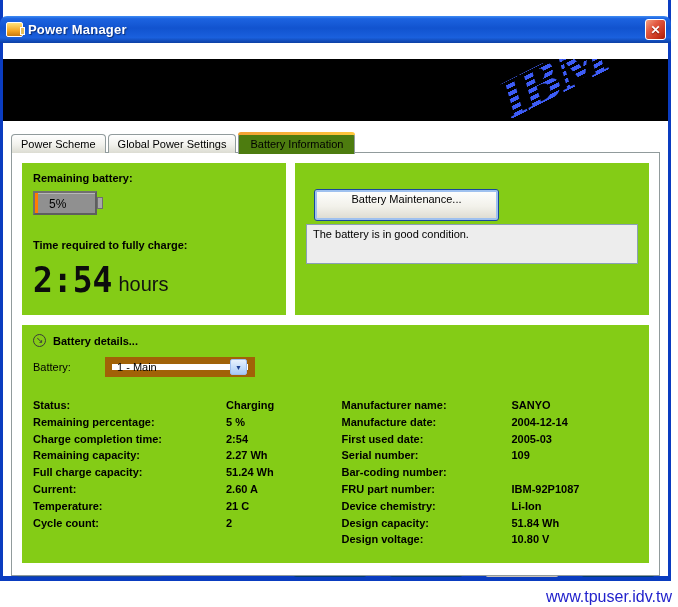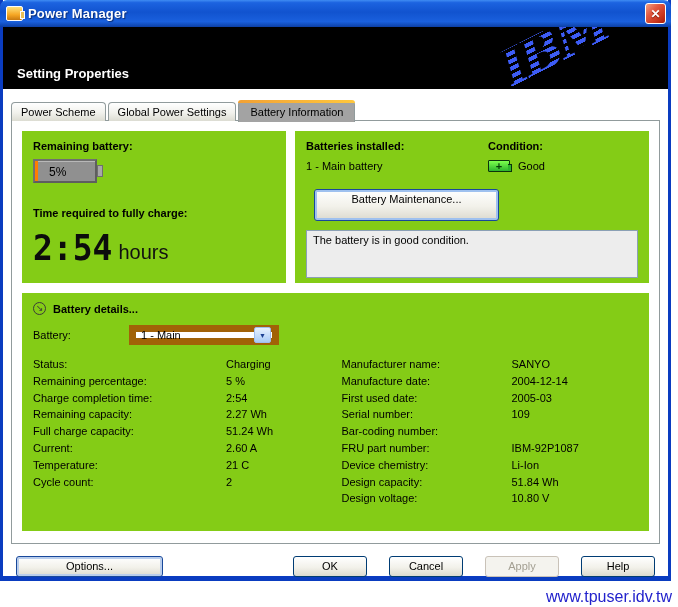--- a/index.html
+++ b/index.html
@@ -6,21 +6,21 @@
   html,body { width:678px; height:607px; background:#ffffff; overflow:hidden;
               font-family:"Liberation Sans", sans-serif; }
 
   .window { position:absolute; left:0; top:8; width:671px; height:581px;
             border-left:3px solid #0a3cc0; border-right:3px solid #0a3cc0;
             border-bottom:5px solid #0a3cc0; background:#fff; }
 
   
   .titlebar { height:27px; border-radius:7px 7px 0 0; position:relative;
     background:linear-gradient(180deg,#3f8cf3 0%,#1c63e0 10%,#1153cf 45%,#1a60dd 80%,#0c3fa4 100%);
-    display:flex; align-items:center; padding:0 6px; margin:0 -3px; }
+    display:flex; align-items:center; padding:0 6px; margin:16px -3px; }
   .app-icon { width:17px; height:15px; margin-right:5px; position:relative;
     background:linear-gradient(180deg,#ffe27a,#f5a623 60%,#c87a10);
     border:1px solid #fdfdfd; border-radius:2px; }
   .app-icon::after { content:""; position:absolute; right:-3px; top:4px; width:3px; height:6px;
     background:#e8c05a; border:1px solid #fdfdfd; }
   .title-text { color:#fff; font-weight:bold; font-size:13px; letter-spacing:.2px;
     text-shadow:1px 1px 1px #0a2d75; }
   .close-btn { position:absolute; right:5px; top:3px; width:21px; height:21px;
     border:1px solid #fff; border-radius:3px; color:#fff; font-weight:bold; font-size:12px;
     display:flex; align-items:center; justify-content:center;
@@ -37,21 +37,21 @@
     background:repeating-linear-gradient(180deg,#3d5cf5 0 4px,#000 4px 7px);
     -webkit-background-clip:text; background-clip:text; }
 
   
   .tabstrip { margin:10px 8px 0 8px; height:21px; position:relative; z-index:3;
     display:flex; align-items:flex-end; }
   .tab { font-size:11px; color:#000; padding:3px 9px 3px 9px; margin-right:2px;
     border:1px solid #919b9c; border-bottom:none; border-radius:4px 4px 0 0;
     background:linear-gradient(180deg,#ffffff 0%,#f1f1ec 55%,#dcdcd2 100%);
     cursor:pointer; position:relative; top:1px; }
-  .tab.active { background:#a3a3a3; padding:5px 11px 4px 11px; top:2px; z-index:4;
+  .tab.active { background:#4d7c0f; padding:5px 11px 4px 11px; top:2px; z-index:4;
     border-top:none; }
   .tab.active::before { content:""; position:absolute; left:-1px; right:-1px; top:-1px; height:3px;
     border-radius:4px 4px 0 0; background:linear-gradient(90deg,#f2a135,#ffc73c); }
 
   
   .tabpage { margin:0 8px; border:1px solid #919b9c; background:#fff; height:424px;
     position:relative; z-index:2; }
   .panel { position:absolute; background:#84cc16; }
   .panel-left  { left:10px; top:10px; width:264px; height:152px; padding:9px 11px; }
   .panel-right { left:283px; top:10px; right:10px; height:152px; padding:9px 11px; }
@@ -86,38 +86,38 @@
     color:#063f06; font-weight:bold; font-size:11px; line-height:10px; text-align:center; }
   .cond-batt::after { content:""; position:absolute; right:-3px; top:3px; width:3px; height:6px;
     background:#2db52d; border:1px solid #0c330c; border-left:none; }
   .installed-value { margin-top:8px; }
 
   .btn { font-size:11px; color:#000; text-align:center; cursor:pointer;
     border:1px solid #003c74; border-radius:3px;
     background:linear-gradient(180deg,#ffffff 0%,#f2f1ea 55%,#dcdacf 100%); }
   .btn-maint { display:block; width:185px; height:32px; line-height:19px; margin:17px 0 0 8px;
     border:1px solid #18489b; box-shadow:inset 0 0 0 2px #9fc1ef; }
-  .msg-box { margin-top:9px; height:48px; border:1px solid #8ba0b5; background:#ededed;
+  .msg-box { margin-top:3px; height:40px; border:1px solid #8ba0b5; background:#ededed;
     padding:3px 6px; font-size:11px; color:#000; }
 
   
   .details-header { display:flex; align-items:center; cursor:pointer; }
   .collapse-icon { width:13px; height:13px; border:1px solid #3a3a3a; border-radius:50%;
     font-size:9px; line-height:11px; text-align:center; color:#3a3a3a; margin-right:7px; }
   .battery-select-row { margin-top:10px; display:flex; align-items:center; }
-  .battery-select-label { width:96px; font-size:11px; }
+  .battery-select-label { width:72px; font-size:11px; }
   .combo { width:150px; height:20px; border:7px solid #a16207; background:#fff;
     display:flex; align-items:center; position:relative; cursor:pointer; }
   .combo-value { flex:1; font-size:11px; padding-left:5px; }
   .combo-arrow { width:17px; height:16px; margin:1px; border-radius:2px;
     border:1px solid #9ebef0; display:flex; align-items:center; justify-content:center;
     background:linear-gradient(180deg,#e8f1fd 0%,#cbe0fb 45%,#a9cbf5 100%);
     color:#1b3f91; font-size:7px; }
 
-  .details-grid { display:flex; margin-top:12px; }
+  .details-grid { display:flex; margin-top:21px;font-weight:bold; }
   .details-col { flex:1; }
   .details-col.right { margin-left:12px; }
   .detail-row { display:flex; height:16.8px; line-height:15px; font-size:11px; color:#000; }
   .details-col.left  .detail-row > .dl { width:193px; }
   .details-col.right .detail-row > .dl { width:170px; }
   .detail-row > .dv { flex:1; }
 
   
   .button-bar { position:absolute; left:0; right:0; top:555px; height:23px; padding:0 13px;
     display:flex; align-items:center; }
@@ -135,21 +135,20 @@
 
 <div class="window">
 
   <div class="titlebar">
     <span class="app-icon"></span>
     <span class="title-text">Power Manager</span>
     <span class="close-btn">✕</span>
   </div>
 
   <div class="banner">
-    <span class="banner-title">Setting Properties</span>
     <span class="ibm-logo">IBM</span>
   </div>
 
   <div class="tabstrip">
     <span class="tab">Power Scheme</span>
     <span class="tab">Global Power Settings</span>
     <span class="tab active">Battery Information</span>
   </div>
 
   <div class="tabpage">
@@ -164,33 +163,20 @@
         <div class="gauge-nub"></div>
       </div>
       <div class="lbl-bold charge-label">Time required to fully charge:</div>
       <div class="lcd-row">
         <span class="lcd">2:54</span>
         <span class="lcd-unit">hours</span>
       </div>
     </div>
 
     <div class="panel panel-right">
-      <div class="installed-row">
-        <div class="installed-col">
-          <div class="lbl-bold">Batteries installed:</div>
-          <div class="txt installed-value">1 - Main battery</div>
-        </div>
-        <div class="condition-col">
-          <div class="lbl-bold">Condition:</div>
-          <div class="cond-line">
-            <span class="cond-batt">+</span>
-            <span class="txt">Good</span>
-          </div>
-        </div>
-      </div>
       <div class="btn btn-maint">Battery Maintenance...</div>
       <div class="msg-box">The battery is in good condition.</div>
     </div>
 
     <div class="panel panel-bottom">
       <div class="details-header">
         <span class="collapse-icon">↘</span>
         <span class="lbl-bold">Battery details...</span>
       </div>
       <div class="battery-select-row">

